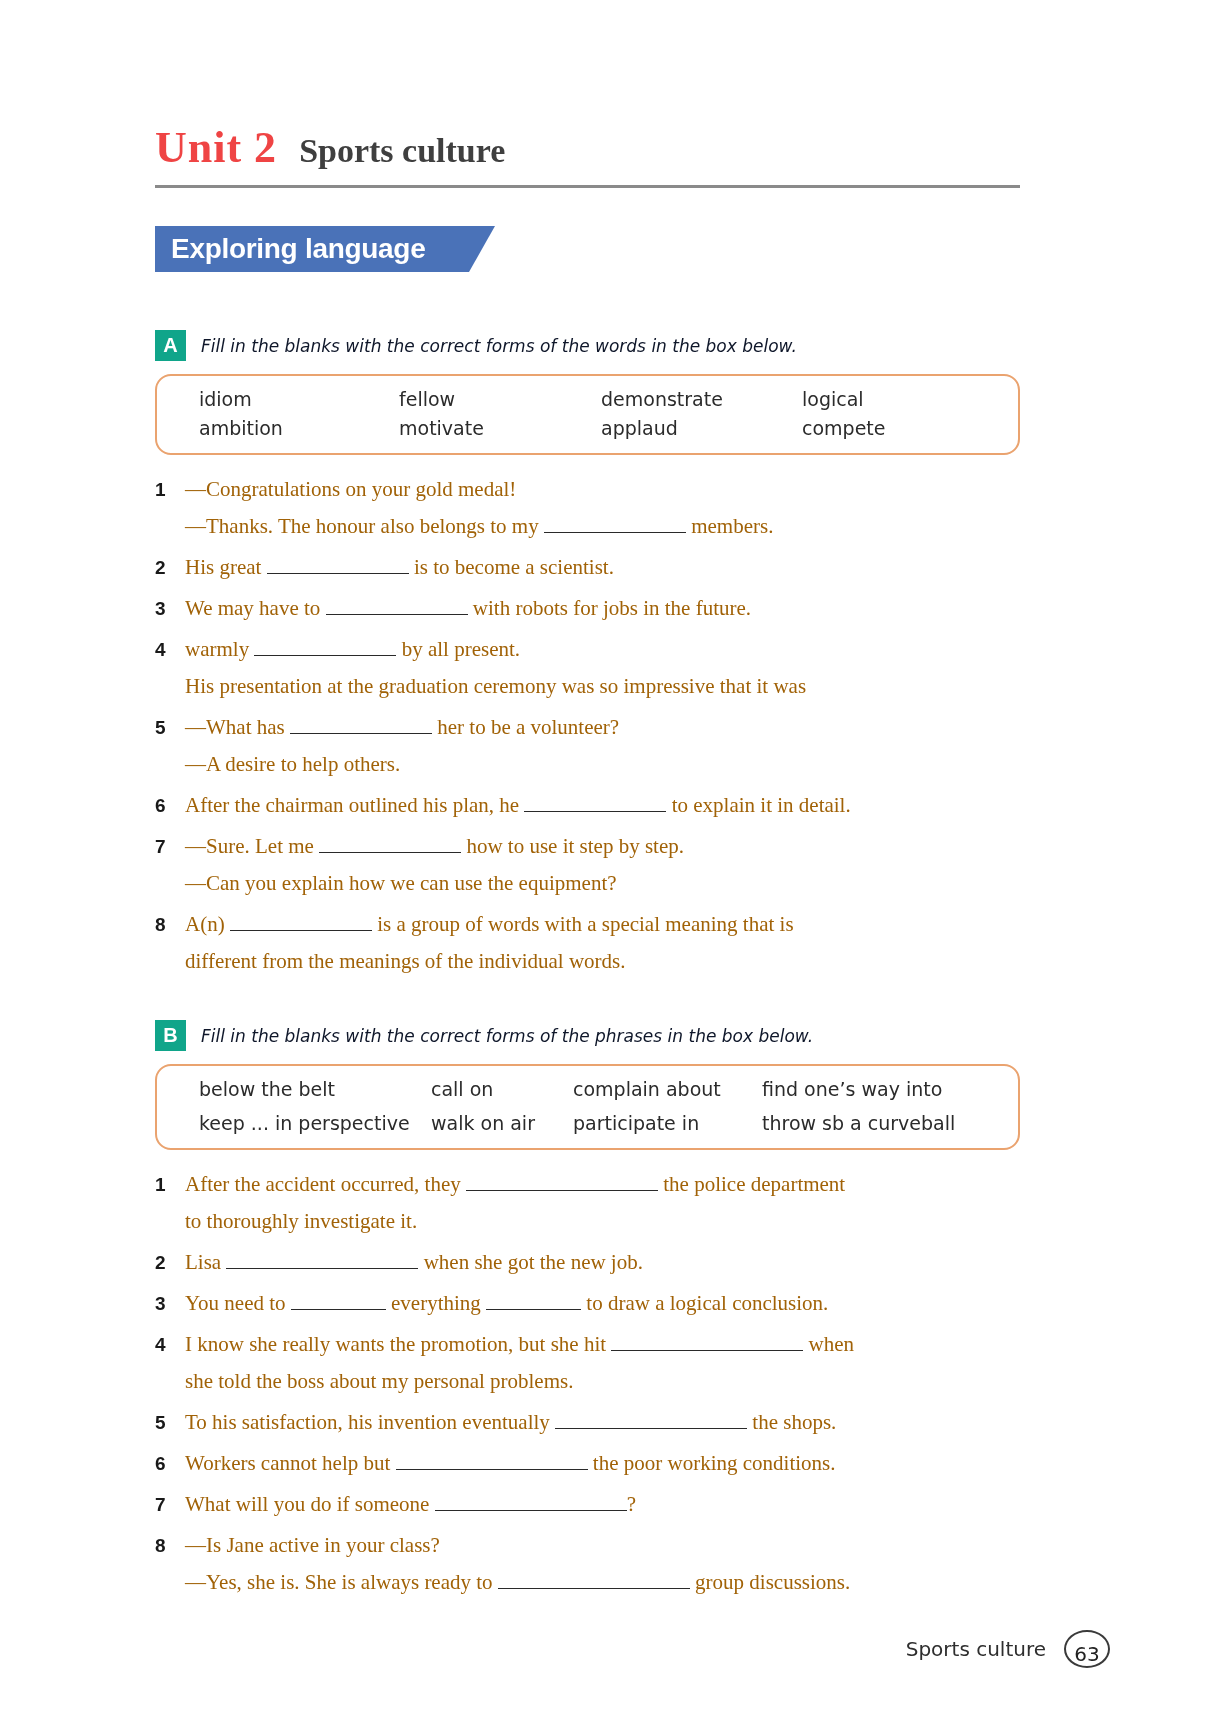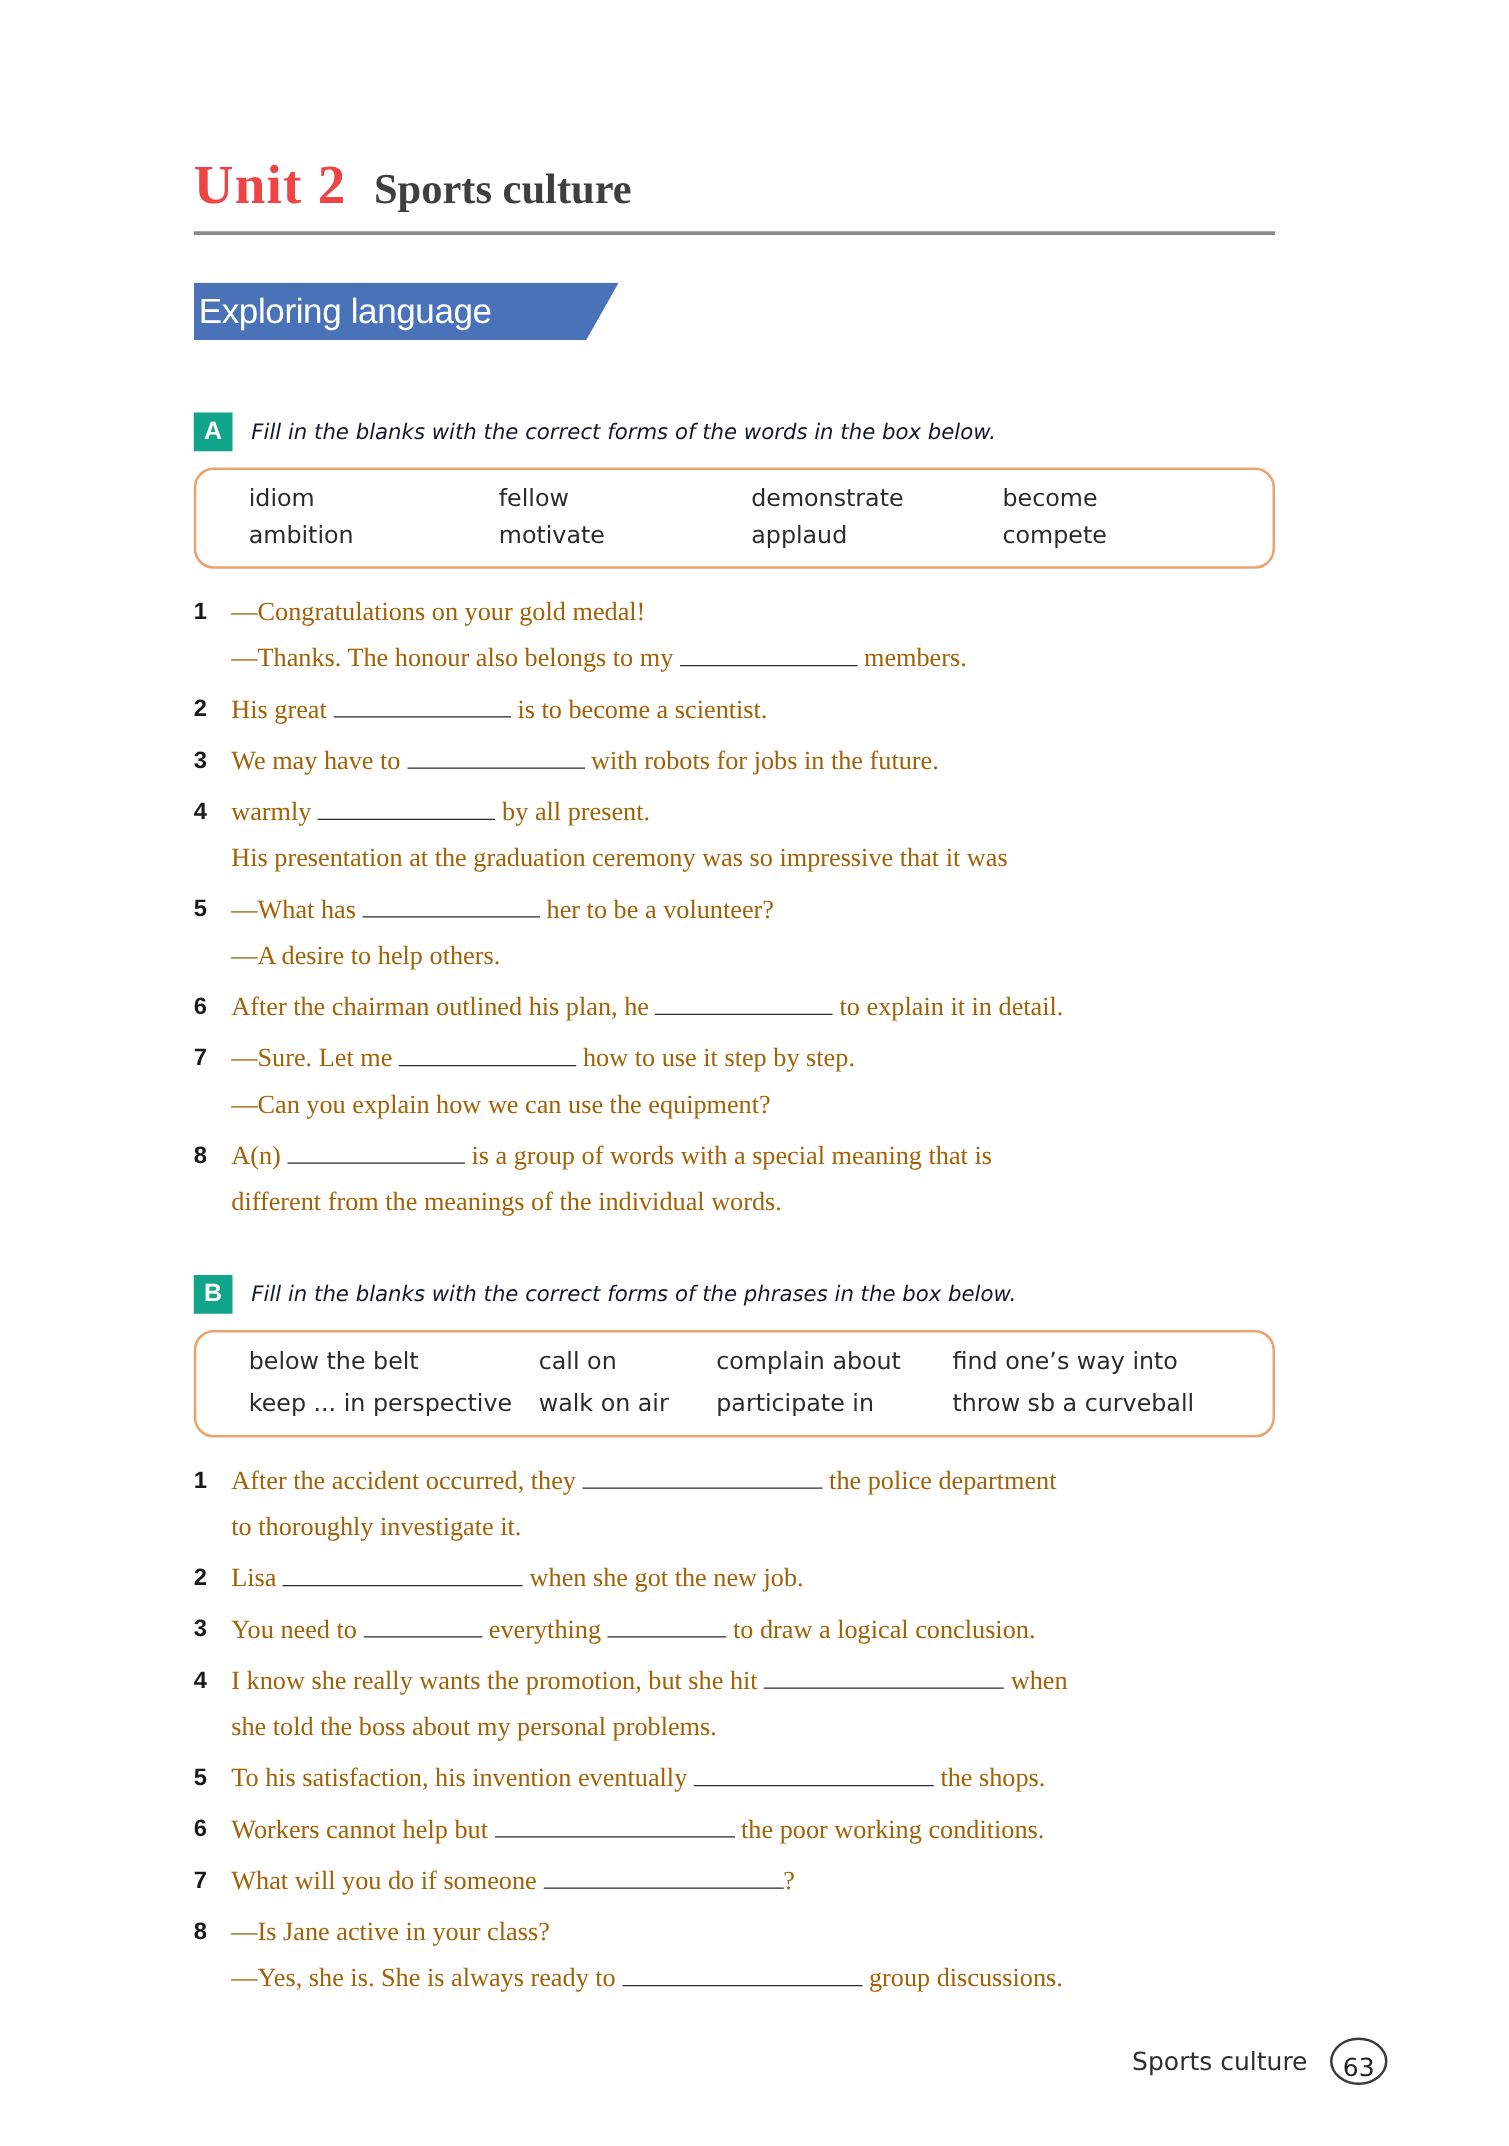--- a/index.html
+++ b/index.html
@@ -17,22 +17,22 @@
   
   .title-row{margin-top:122px;display:flex;align-items:baseline;gap:22px;}
   .unit-label{font-family:"Liberation Serif",serif;font-weight:bold;font-size:44px;color:#ef4444;letter-spacing:1px;}
   .unit-title{font-family:"Liberation Serif",serif;font-weight:bold;font-size:34px;color:#3f3f3f;}
   .title-rule{margin-top:12px;height:0;border:none;border-top:3px solid #8a8a8a;}
 
   
   .banner{
     margin-top:38px;width:340px;height:46px;
     background:#4a72b8;color:#ffffff;
-    font-family:"Liberation Sans",sans-serif;font-weight:normal;font-size:28px;
-    line-height:46px;padding-left:4px;letter-spacing:-0.3px;
+    font-family:"Liberation Sans",sans-serif;font-weight:bold;font-size:28px;
+    line-height:46px;padding-left:16px;letter-spacing:-0.3px;
     clip-path:polygon(0 0,100% 0,calc(100% - 26px) 100%,0 100%);
     box-sizing:border-box;
   }
 
   
   .sec-header{display:flex;align-items:center;gap:15px;}
   .sec-header.a{margin-top:58px;}
   .sec-header.b{margin-top:40px;}
   .sec-marker{
     width:31px;height:31px;background:#10a58a;color:#fff;flex:0 0 auto;
@@ -96,21 +96,21 @@
     <div class="banner">Exploring language</div>
 
     <div class="sec-header a">
       <div class="sec-marker">A</div>
       <div class="instruction">Fill in the blanks with the correct forms of the words in the box below.</div>
     </div>
     <div class="word-box a">
         <div>idiom</div>
         <div>fellow</div>
         <div>demonstrate</div>
-        <div>become</div>
+        <div>logical</div>
         <div>ambition</div>
         <div>motivate</div>
         <div>applaud</div>
         <div>compete</div>
       </div>
     <div class="q-list">
         <div class="q-item">
           <div class="q-num">1</div>
           <div class="q-body">
             <div class="q-line">—Congratulations on your gold medal!</div>

